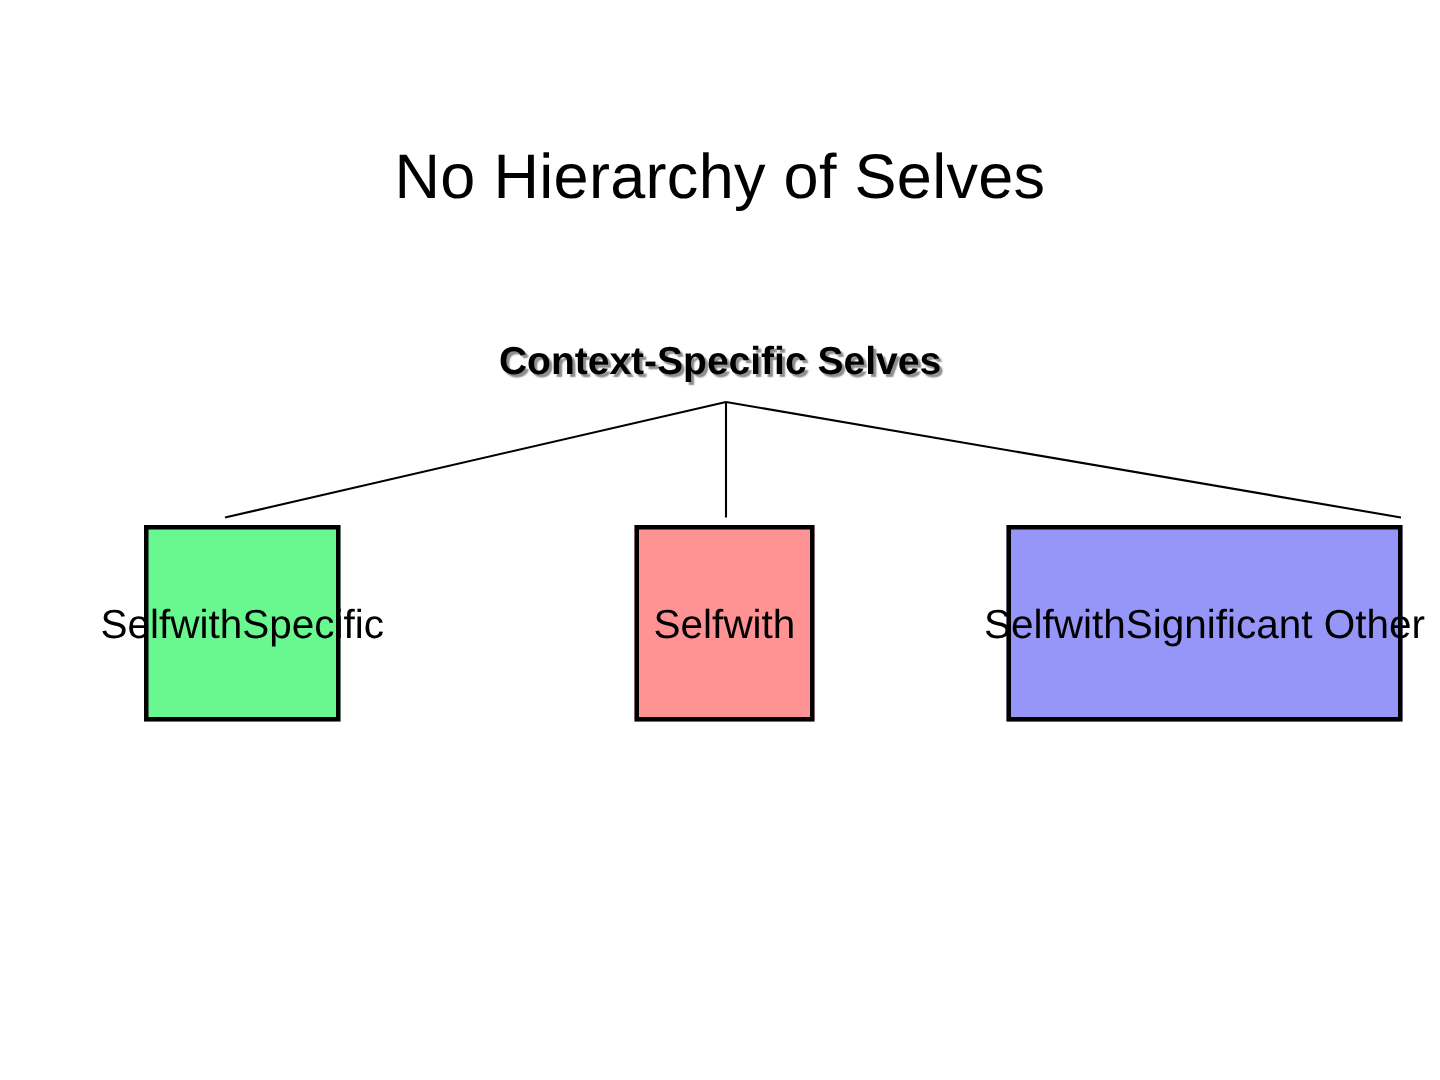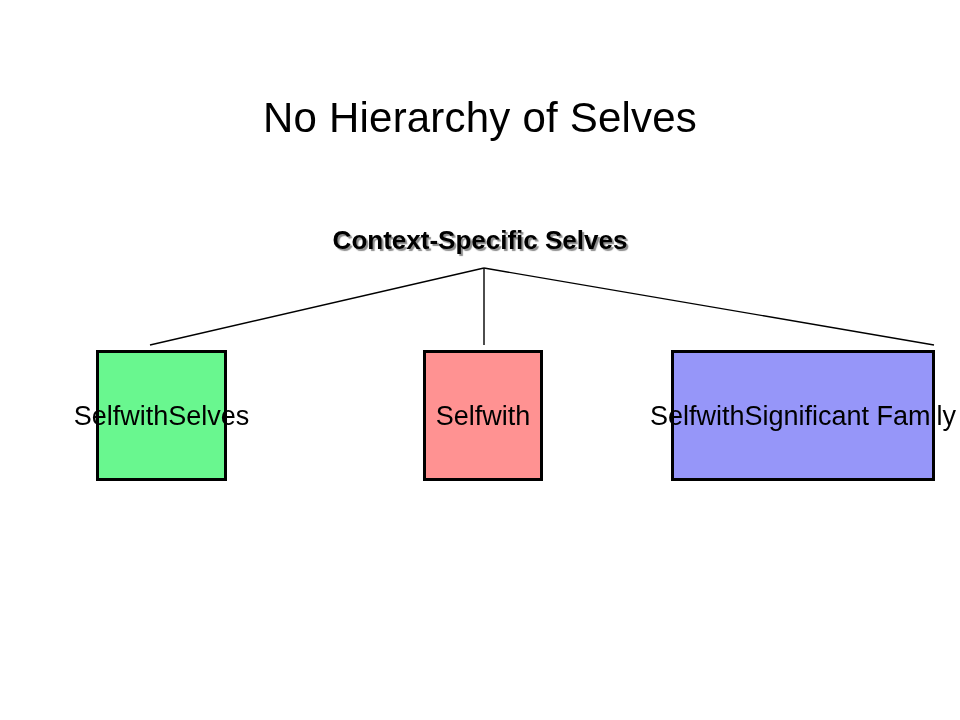--- a/index.html
+++ b/index.html
@@ -112,27 +112,27 @@
 
   <svg id="connectors" viewBox="0 0 960 720" width="960" height="720" xmlns="http://www.w3.org/2000/svg">
     <line x1="484" y1="268" x2="150" y2="345" stroke="#000000" stroke-width="1.4"></line>
     <line x1="484" y1="268" x2="484" y2="345" stroke="#000000" stroke-width="1.4"></line>
     <line x1="484" y1="268" x2="934" y2="345" stroke="#000000" stroke-width="1.4"></line>
   </svg>
 
   <div id="box-friends" class="node-box" style="background-color: rgb(105, 247, 143); border-color: rgb(0, 0, 0);">
     <span class="node-line">Self</span>
     <span class="node-line">with</span>
-    <span class="node-line">Selves</span>
+    <span class="node-line">Specific</span>
   </div>
 
   <div id="box-family" class="node-box" style="background-color: rgb(255, 146, 146); border-color: rgb(0, 0, 0);">
     <span class="node-line">Self</span>
     <span class="node-line">with</span>
   </div>
 
   <div id="box-significant-other" class="node-box" style="background-color: rgb(150, 150, 249); border-color: rgb(0, 0, 0);">
     <span class="node-line">Self</span>
     <span class="node-line">with</span>
-    <span class="node-line">Significant Family</span>
+    <span class="node-line">Significant Other</span>
   </div>
 
 </div>
 
 </body></html>

